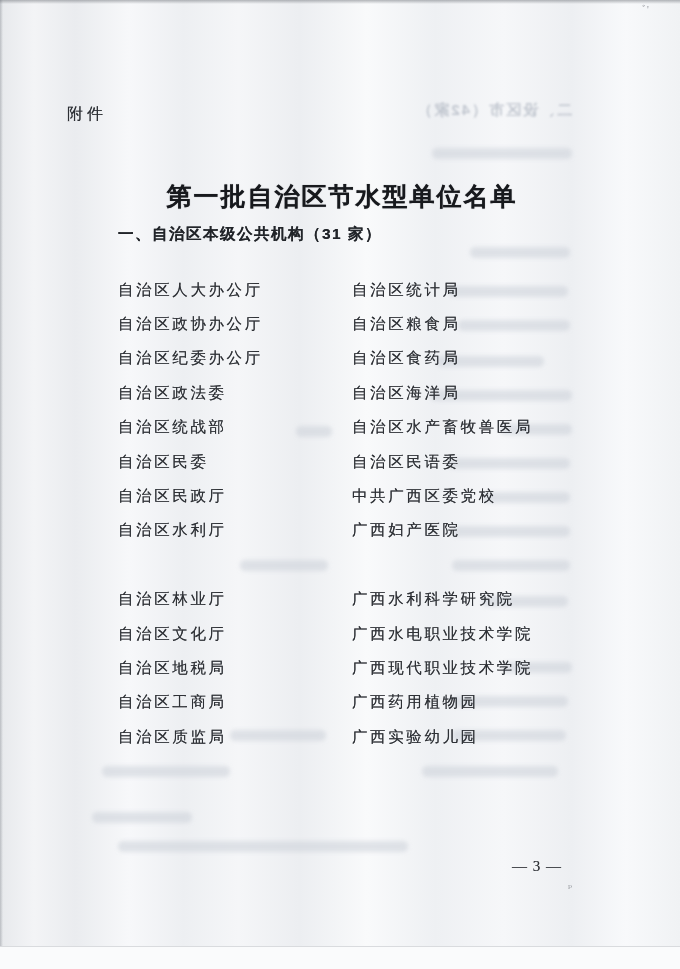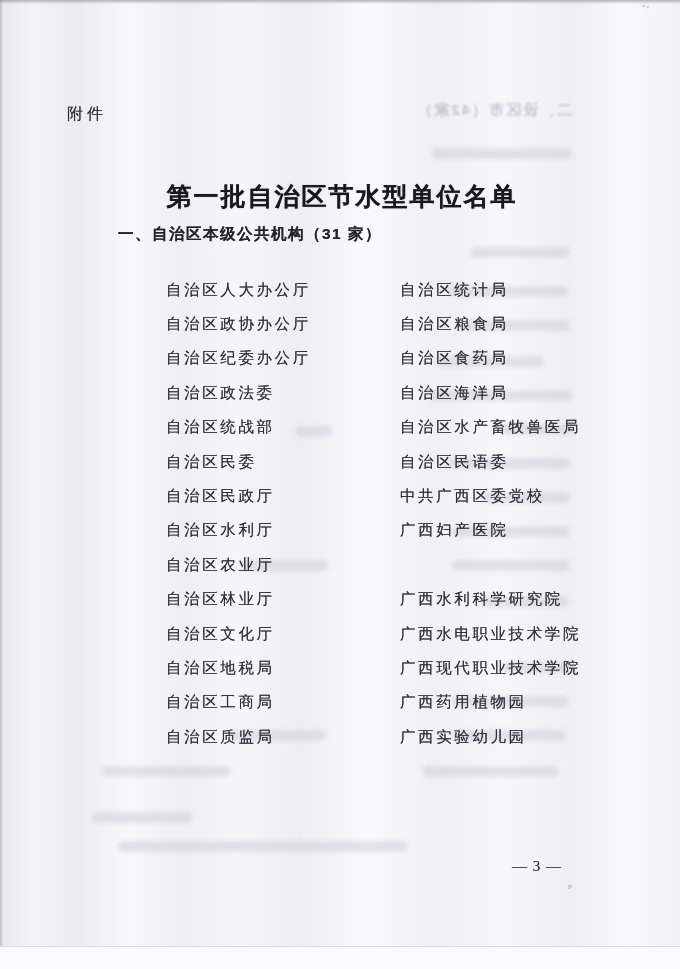--- a/index.html
+++ b/index.html
@@ -46,21 +46,21 @@
   }
   .section-heading {
     position: absolute; left: 118px; top: 224px;
     font-family: "Liberation Sans", "DejaVu Sans", sans-serif;
     font-weight: 700;
     font-size: 15.5px; color: #212429;
     letter-spacing: 1.5px;
     text-shadow: 0 0 0.6px rgba(33,36,41,0.8);
   }
   .unit-list {
-    position: absolute; left: 118px; top: 273px; width: 470px; margin-left: 48px;
+    position: absolute; left: 118px; top: 273px; width: 470px;
   }
   .unit-row {
     display: grid;
     grid-template-columns: 234px 1fr;
     height: 34.4px;
     align-items: center;
   }
   .unit-cell {
     font-size: 15.5px; color: #2e3136;
     letter-spacing: 2.6px;
@@ -165,21 +165,20 @@
     </div>
     <div class="unit-row">
       <span class="unit-cell">自治区民政厅</span>
       <span class="unit-cell">中共广西区委党校</span>
     </div>
     <div class="unit-row">
       <span class="unit-cell">自治区水利厅</span>
       <span class="unit-cell">广西妇产医院</span>
     </div>
     <div class="unit-row">
-      <span class="unit-cell">自治区农业厅</span>
     </div>
     <div class="unit-row">
       <span class="unit-cell">自治区林业厅</span>
       <span class="unit-cell">广西水利科学研究院</span>
     </div>
     <div class="unit-row">
       <span class="unit-cell">自治区文化厅</span>
       <span class="unit-cell">广西水电职业技术学院</span>
     </div>
     <div class="unit-row">

